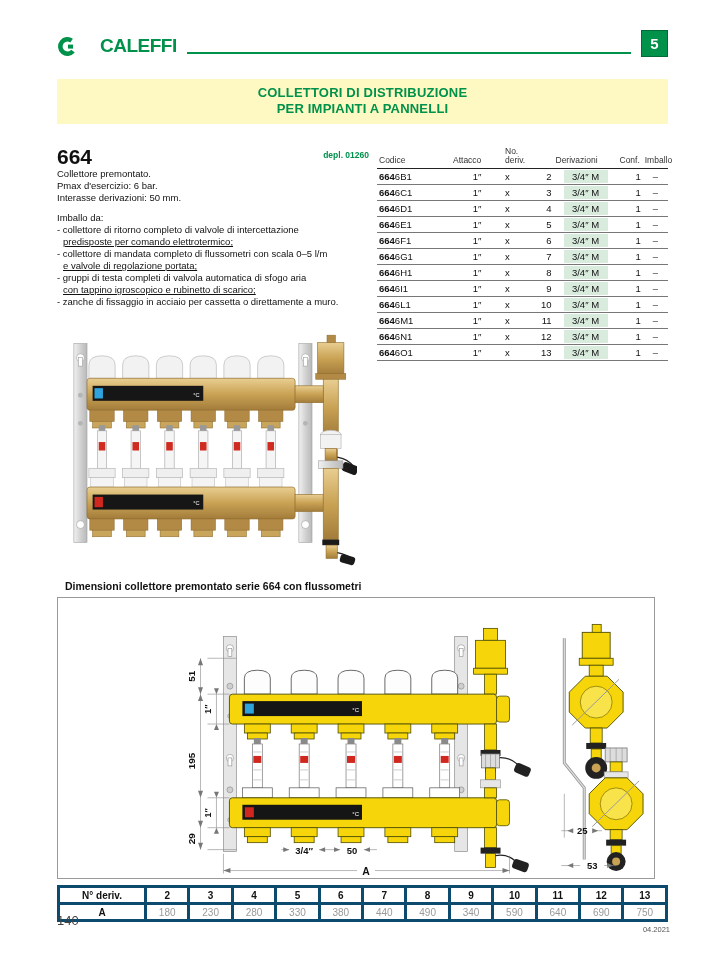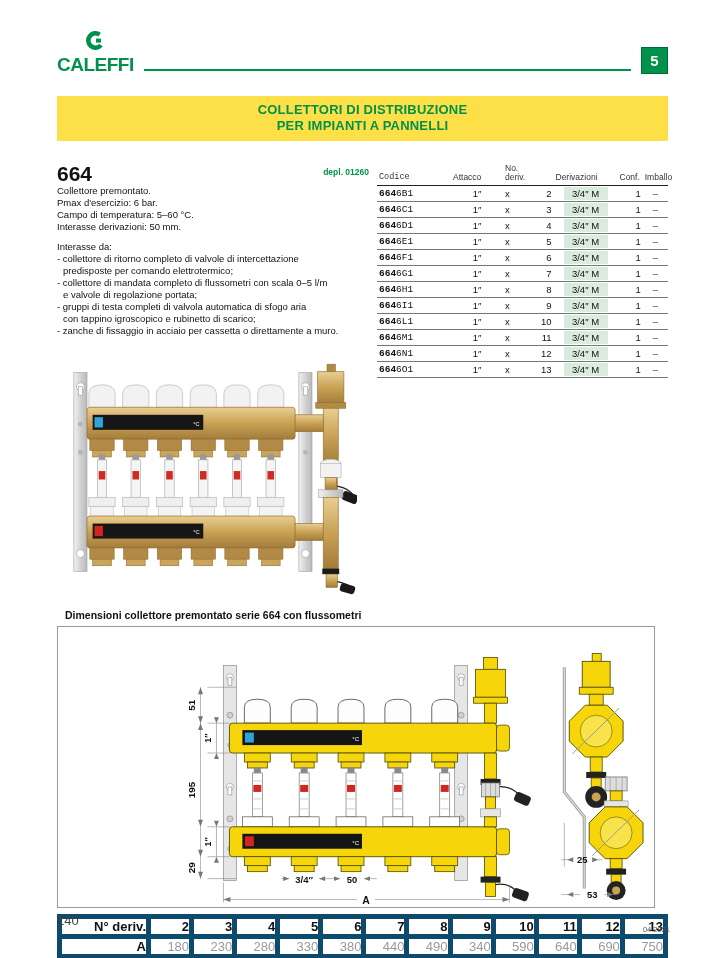--- a/index.html
+++ b/index.html
@@ -2,71 +2,71 @@
 <html><head>
 <meta charset="utf-8">
 <style>
   html,body{margin:0;padding:0;}
   body{width:710px;height:958px;background:#fff;font-family:"Liberation Sans",sans-serif;color:#111;}
   .page{position:relative;width:710px;height:958px;overflow:hidden;background:#fff;}
   .content{position:absolute;left:57px;top:0;width:611px;}
 
   
   .hdr{display:flex;align-items:flex-end;margin-top:30px;}
-  .logo{display:flex;align-items:center;gap:4px;flex-direction:column;}
+  .logo{display:flex;align-items:flex-start;gap:22px;}
   .brand{color:#00914A;font-weight:bold;font-size:19px;letter-spacing:-0.5px;line-height:1;}
   .hdr-rule{flex:1;border-bottom:2px solid #00914A;margin:0 10px 3px 10px;}
   .badge{width:25px;height:25px;background:#00914A;border:1px solid #006B36;color:#fff;
          font-weight:bold;font-size:15px;display:flex;align-items:center;justify-content:center;}
 
   
-  .banner{margin-top:22px;background:#fde047;text-align:center;padding:6px 0 7px 0;}
+  .banner{margin-top:22px;background:#fef9c3;text-align:center;padding:6px 0 7px 0;}
   .banner div{color:#00914A;font-weight:bold;font-size:13px;line-height:16px;letter-spacing:.2px;}
 
   
   .main-row{display:flex;margin-top:22px;}
   .left-col{width:312px;}
   .right-col{flex:1;margin-left:8px;}
 
   .series-row{display:flex;justify-content:space-between;align-items:flex-start;}
   .series{font-size:21px;font-weight:bold;line-height:1;}
   .depl{color:#00914A;font-weight:bold;font-size:8.5px;margin-top:4px;margin-left:45px;}
   .specs{margin-top:1px;font-size:9.5px;line-height:12px;color:#111;}
   .specs div{margin:0;}
   .composto{margin-top:8px;font-size:9.5px;line-height:12px;}
-  .bullet .l2{padding-left:6px;}
+  .bullet .l2{padding-left:6px;text-decoration:underline;}
 
   .photo-wrap{margin-top:12px;}
 
   
   table.spec{border-collapse:collapse;width:291px;table-layout:fixed;}
   table.spec td,table.spec th{padding:1px 2px;font-size:9.5px;height:13px;vertical-align:middle;white-space:nowrap;}
   table.spec thead th{font-size:8.5px;font-weight:normal;color:#333;text-align:left;vertical-align:bottom;padding-bottom:3px;}
   table.spec thead tr{border-bottom:1.5px solid #222;}
   table.spec tbody tr{border-bottom:1px solid #777;}
-  .c-code{width:70px;text-align:left;font-family:Liberation Mono, monospace;}
+  .c-code{width:70px;text-align:left;}
   .c-code b{font-weight:bold;}
   .c-att{width:48px;text-align:center;}
   .c-x{width:14px;text-align:left;}
   .c-n{width:20px;text-align:right;padding-right:4px;}
   .c-der{width:60px;text-align:center;}
   .hl{display:inline-block;background:#D9EBDD;min-width:40px;padding:1px 2px;}
   .c-conf{width:38px;text-align:right;padding-right:8px;}
   .c-imb{width:30px;text-align:center;color:#333;}
   th.h-no div{line-height:9px;}
   th.h-conf{text-align:right;padding-right:6px;}
   th.h-imb{text-align:right;}
 
   
   .dim-heading{margin-top:10px;font-size:10.5px;font-weight:bold;padding-left:8px;}
   .drawing-box{margin-top:5px;width:596px;height:280px;border:1px solid #999;background:#fff;}
 
   
   table.bottom{border-collapse:collapse;margin-top:6px;width:611px;table-layout:fixed;}
-  table.bottom td{border:5px solid #0c4a6e;text-align:right;font-size:13px;height:14px;padding:0;}
+  table.bottom td{border:3px solid #0c4a6e;text-align:center;font-size:10px;height:14px;padding:0;}
   td.bt-label{width:84px;font-weight:bold;}
   tr.bt-head td{font-weight:bold;}
   tr.bt-a td{color:#999;}
   tr.bt-a td.bt-label{color:#111;}
 
   .footer-page{position:absolute;left:57px;bottom:30px;font-size:13px;color:#444;}
   .footer-date{position:absolute;right:40px;bottom:24px;font-size:7.5px;color:#555;}
 </style>
 </head>
 <body>
@@ -93,25 +93,24 @@
 
     <div class="main-row">
       <div class="left-col">
         <div class="series-row">
           <div class="series">664</div>
           <div class="depl">depl. 01260</div>
         </div>
         <div class="specs">
           <div>Collettore premontato.</div>
           <div>Pmax d'esercizio: 6 bar.</div>
-          <div>Campo di temperatura: 5–60 °C.</div>
           <div>Interasse derivazioni: 50 mm.</div>
         </div>
         <div class="composto">
-          <div>Interasse da:</div>
+          <div>Imballo da:</div>
           <div class="bullet">
             <div class="l1">- collettore di ritorno completo di valvole di intercettazione</div>
             <div class="l2">predisposte per comando elettrotermico;</div>
           </div>
           <div class="bullet">
             <div class="l1">- collettore di mandata completo di flussometri con scala 0–5 l/m</div>
             <div class="l2">e valvole di regolazione portata;</div>
           </div>
           <div class="bullet">
             <div class="l1">- gruppi di testa completi di valvola automatica di sfogo aria</div>

